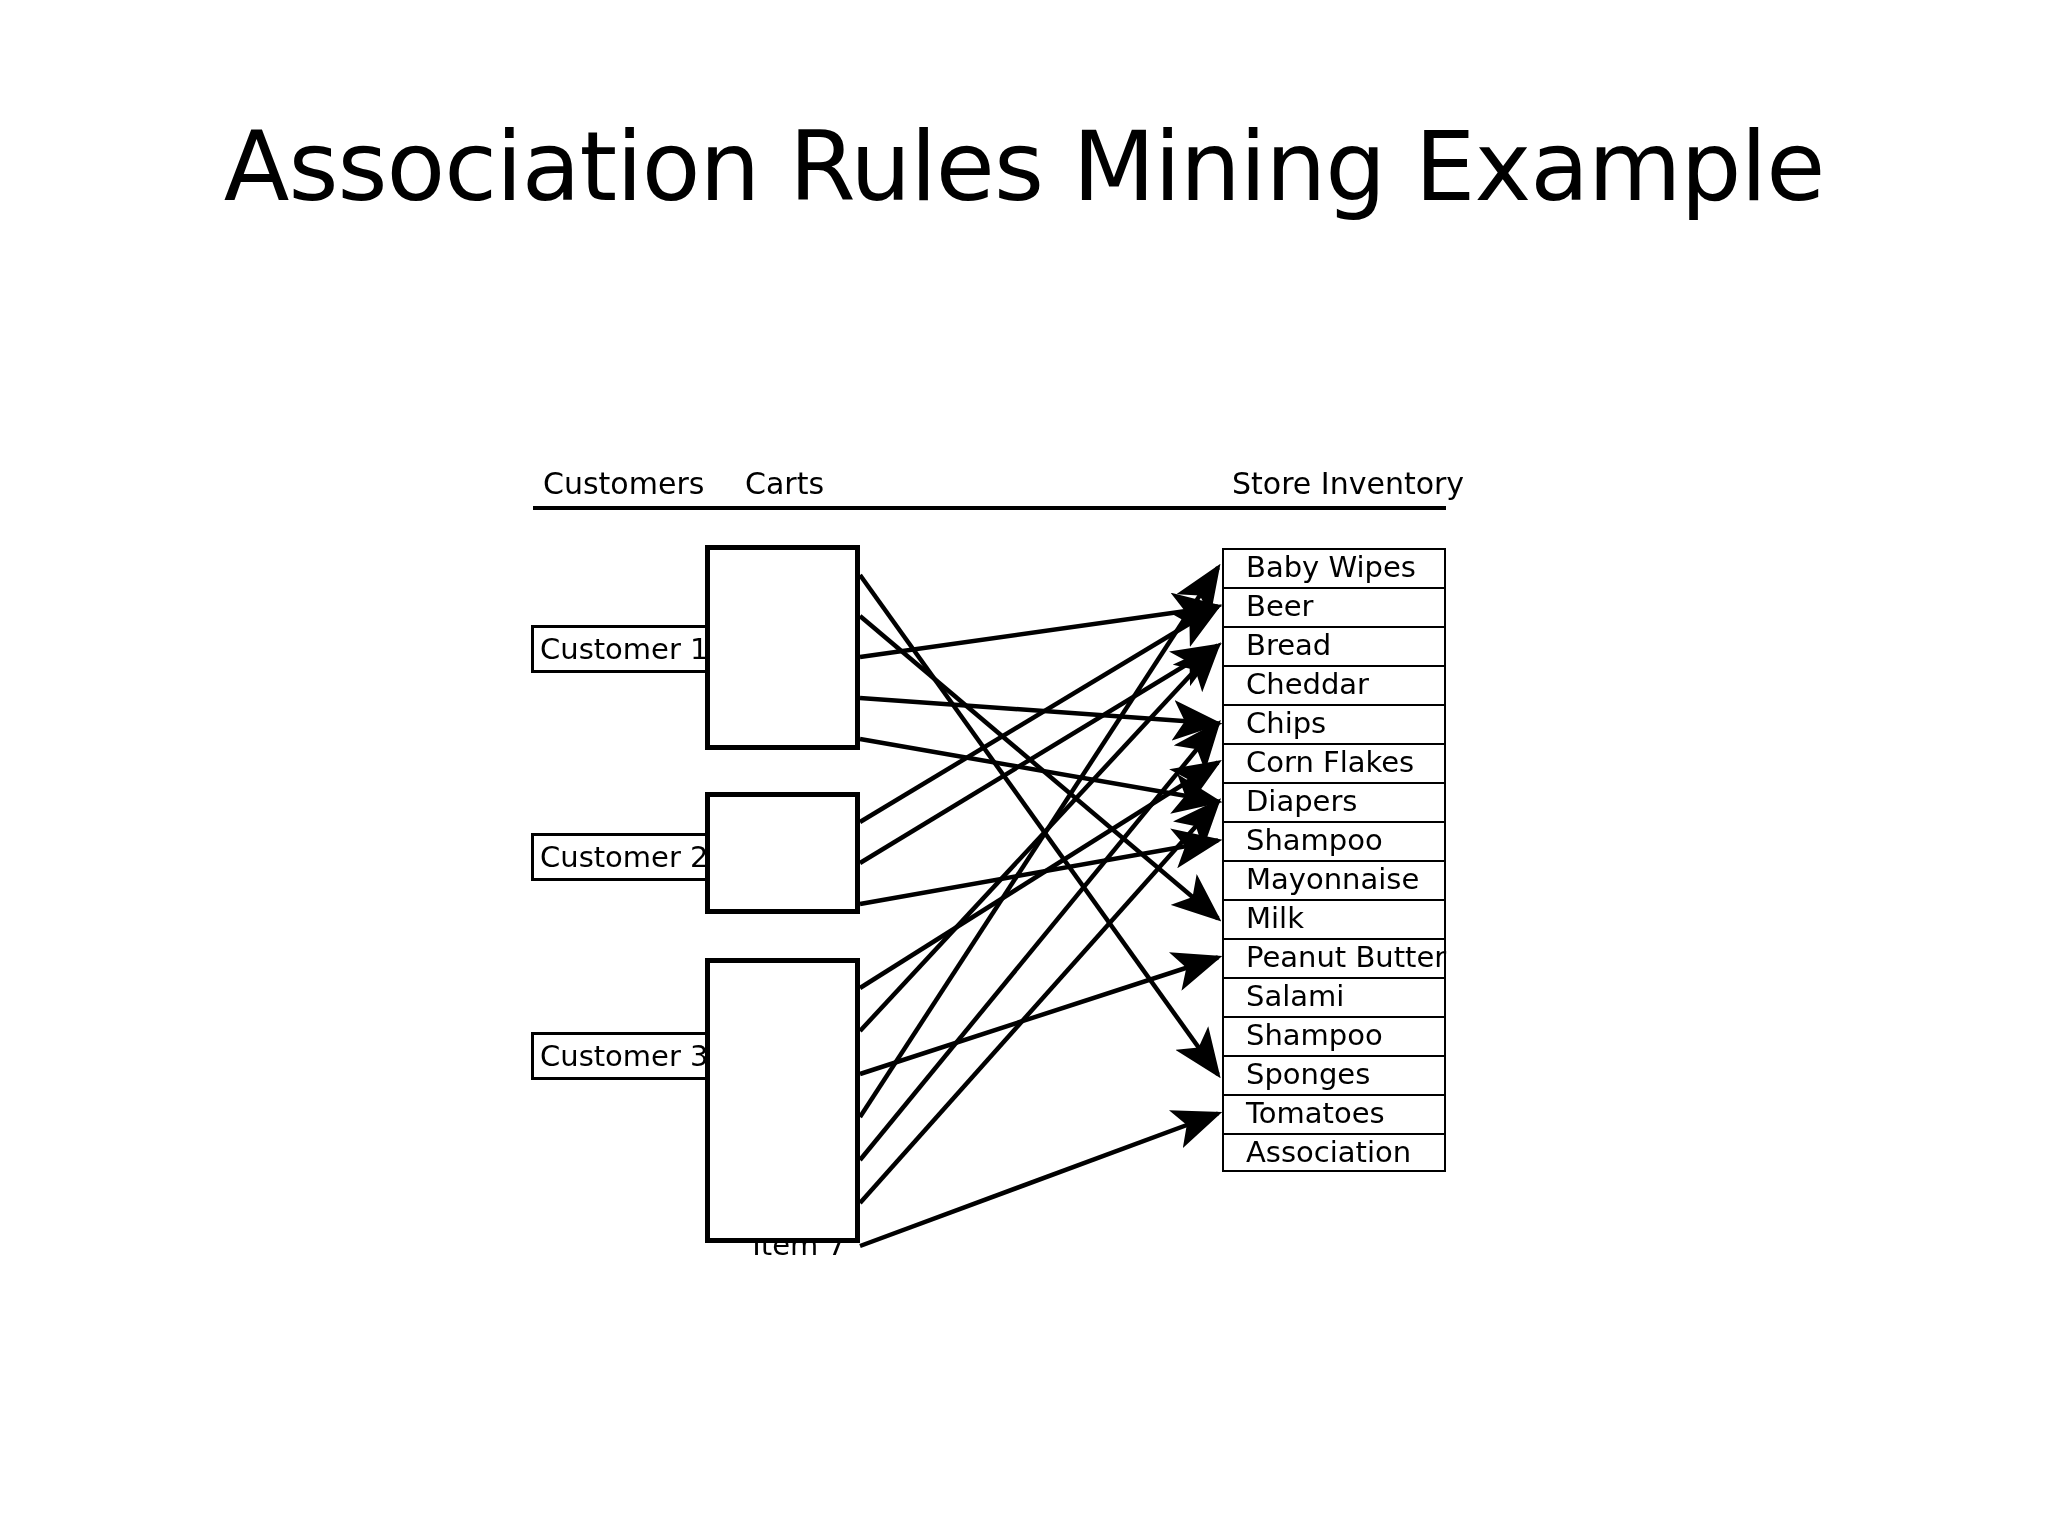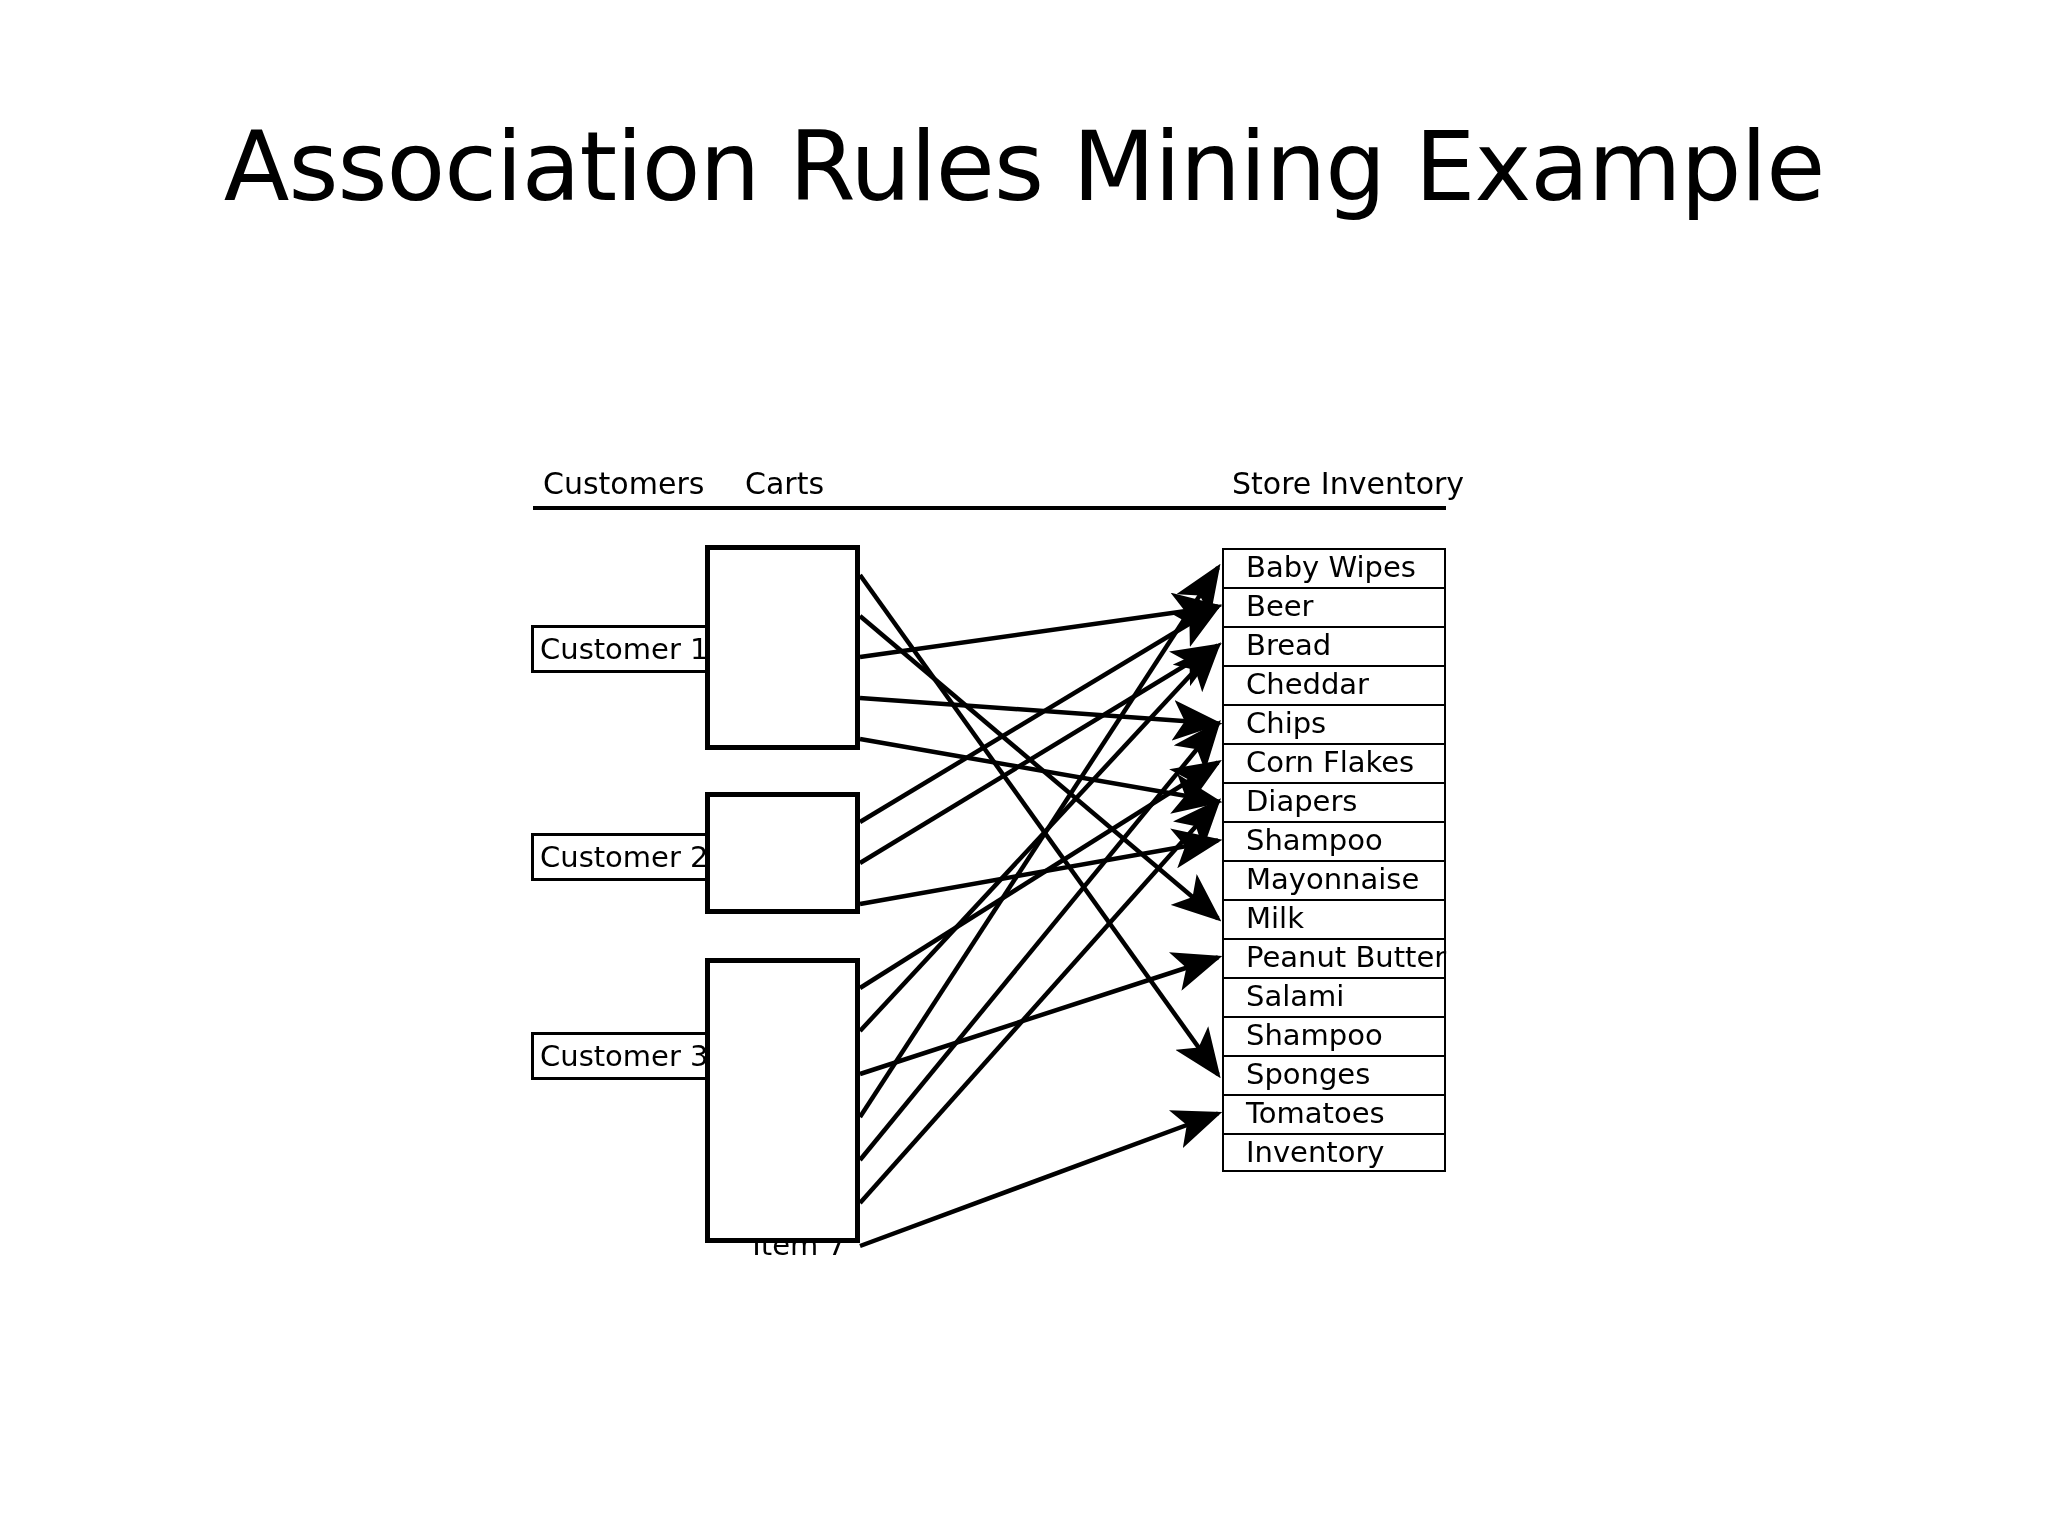--- a/index.html
+++ b/index.html
@@ -100,21 +100,21 @@
       <div class="inv-row">Corn Flakes</div>
       <div class="inv-row">Diapers</div>
       <div class="inv-row">Shampoo</div>
       <div class="inv-row">Mayonnaise</div>
       <div class="inv-row">Milk</div>
       <div class="inv-row">Peanut Butter</div>
       <div class="inv-row">Salami</div>
       <div class="inv-row">Shampoo</div>
       <div class="inv-row">Sponges</div>
       <div class="inv-row">Tomatoes</div>
-      <div class="inv-row">Inventory</div>
+      <div class="inv-row">Association</div>
     </div>
 
   <svg id="edges" viewBox="0 0 2048 1536" xmlns="http://www.w3.org/2000/svg">
     <defs>
       <marker id="ah" markerWidth="11" markerHeight="9" refX="10" refY="4.5" orient="auto" markerUnits="strokeWidth">
         <path d="M0,0 L11,4.5 L0,9 L2.6,4.5 Z" fill="#000"></path>
       </marker>
     </defs>
     <g id="edge-group" stroke="#000" stroke-width="4.5" fill="none">
         <line x1="860" y1="575" x2="1218" y2="1074.5" marker-end="url(#ah)"></line>

